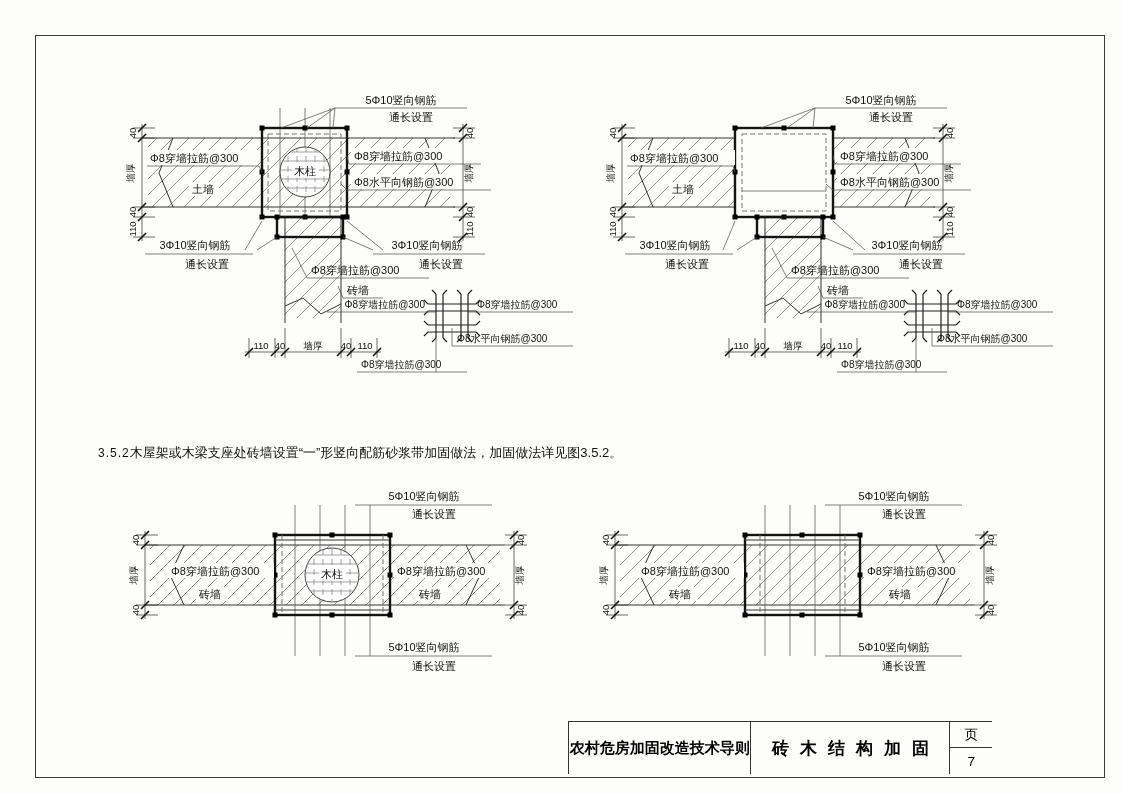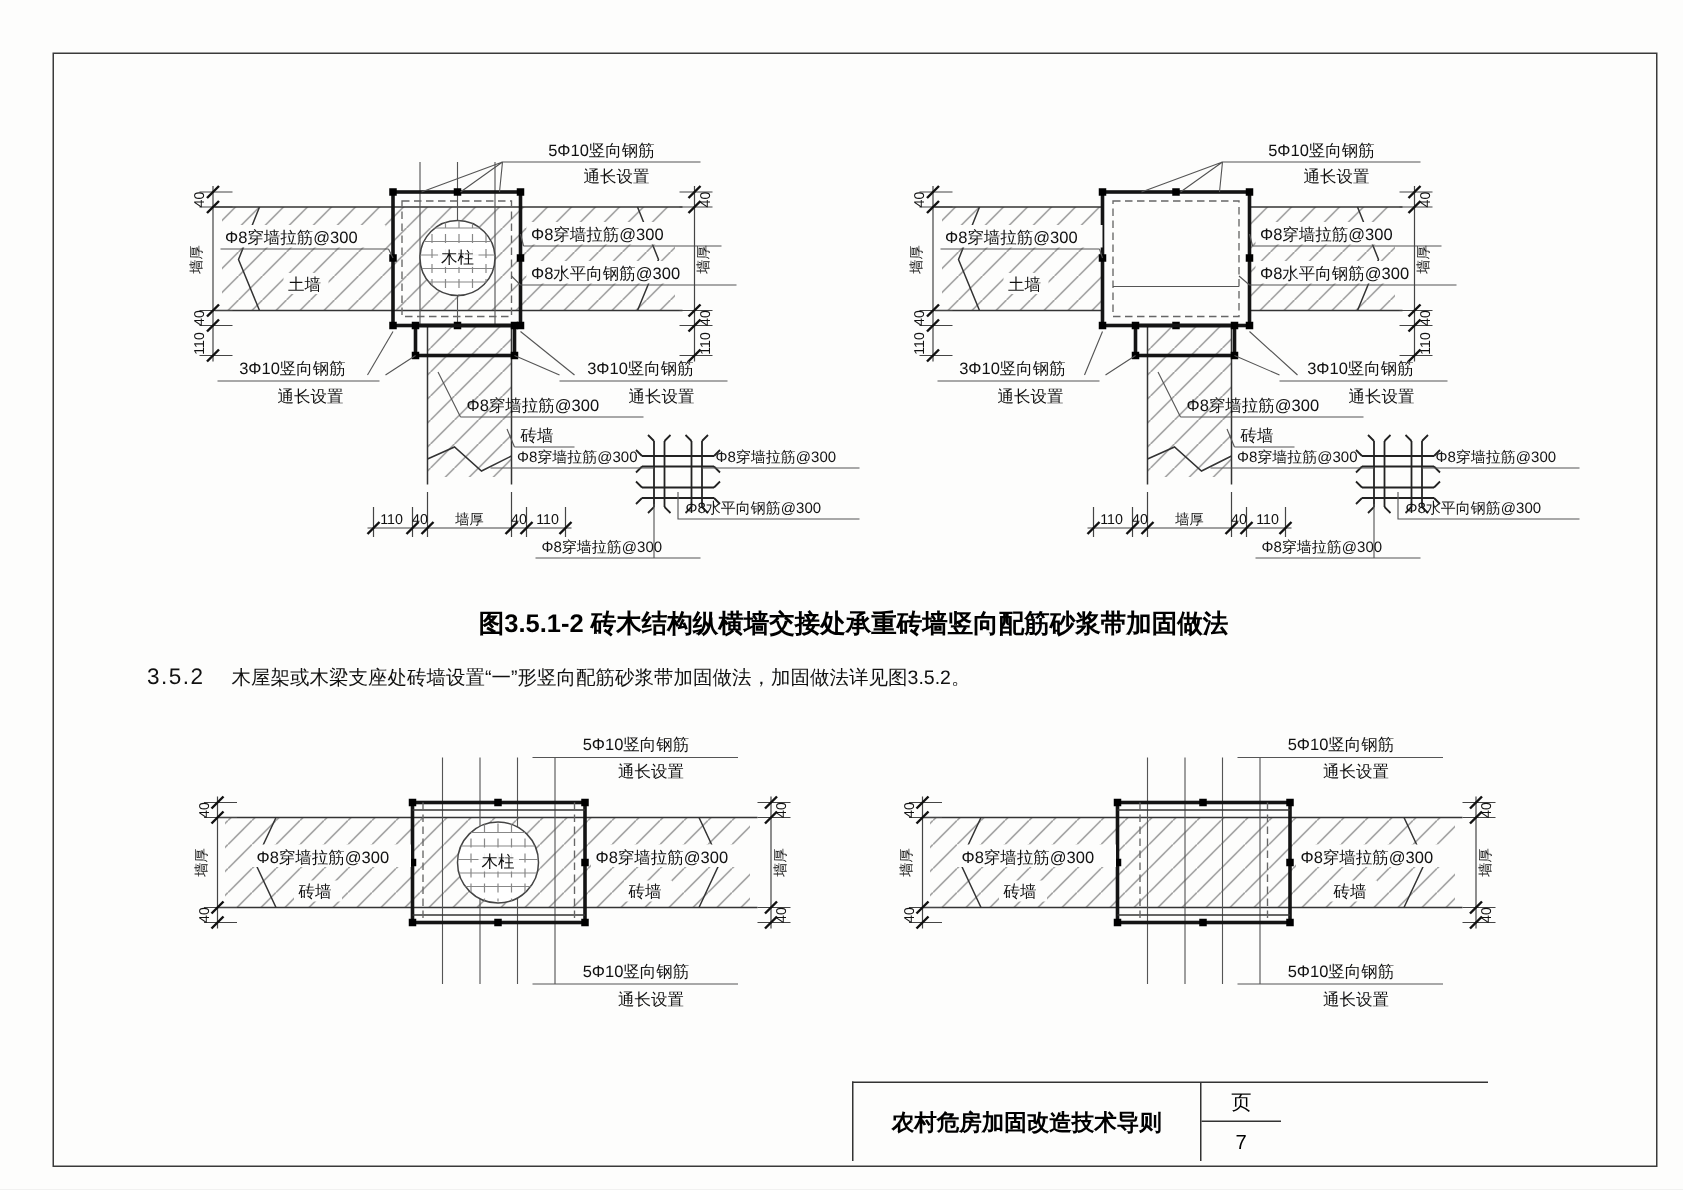--- a/index.html
+++ b/index.html
@@ -2,21 +2,21 @@
 <html><head>
 <meta charset="utf-8">
 <style>
   html,body{margin:0;padding:0;background:#e8e8e8;}
   .page{position:relative;width:1122px;height:793px;background:#fdfdfc;overflow:hidden;
         font-family:"Liberation Sans","DejaVu Sans",sans-serif;}
   .frame{position:absolute;left:35px;top:35px;width:1068px;height:741px;border:1.6px solid #3a3a3a;}
   .caption{position:absolute;left:35px;width:1068px;text-align:center;font-weight:bold;
            font-size:17px;color:#000;}
   .sec{position:absolute;left:98px;top:443px;color:#111;white-space:nowrap;}
-  .secnum{font-size:15px;letter-spacing:1px;margin-right:18px;}
+  .secnum{font-size:12px;letter-spacing:1px;}
   .secbody{font-size:13px;}
   .tblock{position:absolute;left:568px;top:721px;width:424px;height:53px;display:flex;
           border-top:1.5px solid #333;border-left:1.5px solid #333;box-sizing:border-box;background:#fdfdfc;text-align:right;}
   .tc{display:flex;align-items:center;justify-content:center;box-sizing:border-box;color:#000;}
   .tc1{width:232px;font-size:15px;font-weight:bold;border-right:1.5px solid #333;}
   .tc2{width:250px;font-size:17px;font-weight:bold;letter-spacing:11px;padding-left:11px;border-right:1.5px solid #333;}
   .tc3{width:53px;flex-direction:column;font-size:13.5px;}
   .tc3 .half{width:100%;height:50%;display:flex;align-items:center;justify-content:center;box-sizing:border-box;}
   .tc3 .half.top{border-bottom:1.2px solid #333;}
   svg.diag{position:absolute;}
@@ -391,21 +391,20 @@
       <line x1="232" y1="224" x2="341" y2="224" class="thin"></line>
       <text x="382" y="220" class="s">Φ8穿墙拉筋@300</text>
       <line x1="373" y1="224" x2="478" y2="224" class="thin"></line>
       <path d="M357,240 L357,258 L478,258" class="thin"></path>
       <text x="362" y="254" class="s">Φ8水平向钢筋@300</text>
       <path d="M341,248 L341,284 M262,284 L372,284" class="thin"></path>
       <text x="266" y="280" class="s">Φ8穿墙拉筋@300</text>
     </g>
   </svg>
 
-  <div class="caption" style="top:404px">图3.5.1-2 砖木结构纵横墙交接处承重砖墙竖向配筋砂浆带加固做法</div>
 
   <div class="sec">
     <span class="secnum">3.5.2</span><span class="secbody">木屋架或木梁支座处砖墙设置“一”形竖向配筋砂浆带加固做法，加固做法详见图3.5.2。</span>
   </div>
 
   <svg class="diag" style="left:120px;top:483px" width="440" height="205" viewBox="0 0 440 205">
     <defs>
       <pattern id="hC" width="16" height="16" patternUnits="userSpaceOnUse">
         <path d="M-2,18 L18,-2" stroke="#7a7a7a" stroke-width="0.8"></path>
       </pattern>
@@ -596,18 +595,19 @@
         <line x1="390" y1="136" x2="398" y2="128" class="tick"></line>
       <text transform="rotate(-90,404,57)" x="404" y="57" class="dimt mid">40</text>
       <text transform="rotate(-90,403,92)" x="403" y="92" class="dimt mid">墙厚</text>
       <text transform="rotate(-90,404,127)" x="404" y="127" class="dimt mid">40</text>
     </g>
   </svg>
 
 
   <div class="tblock">
     <div class="tc tc1">农村危房加固改造技术导则</div>
+    <div class="tc tc2">砖木结构加固</div>
     <div class="tc tc3">
       <div class="half top">页</div>
       <div class="half">7</div>
     </div>
   </div>
 </div>
 
 </body></html>

